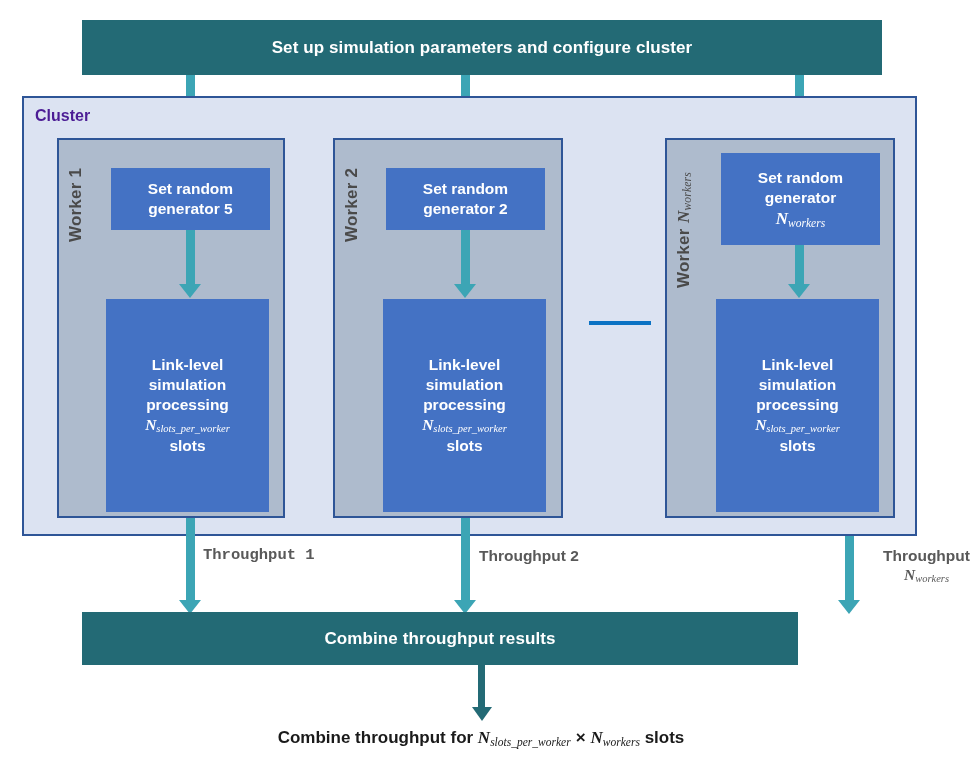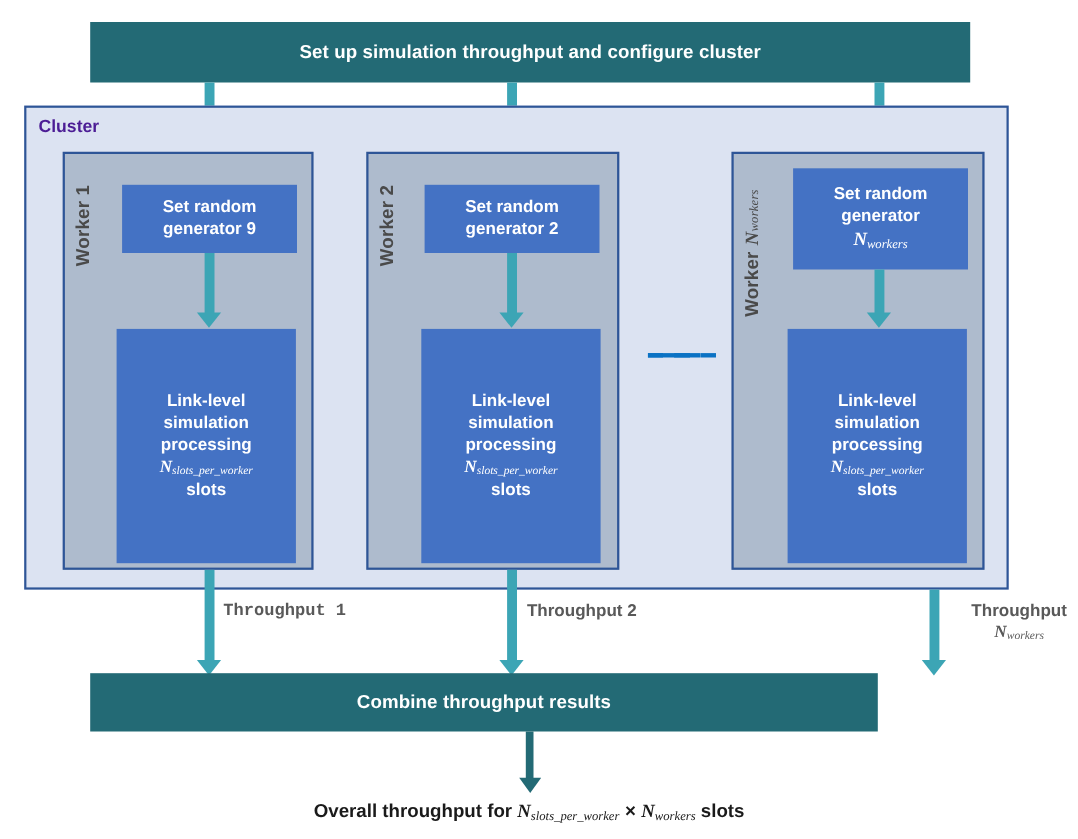--- a/index.html
+++ b/index.html
@@ -135,41 +135,41 @@
     text-align: center;
     white-space: nowrap;
   }
 </style>
 </head>
 <body>
 
 <div id="stage">
 
   <div class="abs teal-bar" style="left:82px; top:20px; width:800px; height:55px;">
-    <span>Set up simulation throughput and configure cluster</span>
+    <span>Set up simulation parameters and configure cluster</span>
   </div>
 
   <div class="abs arrow-stem" style="left:186px; top:75px; width:9px; height:86px;"></div>
   <div class="abs arrow-head" style="left:179px; top:158px;"></div>
 
   <div class="abs arrow-stem" style="left:461px; top:75px; width:9px; height:86px;"></div>
   <div class="abs arrow-head" style="left:454px; top:158px;"></div>
 
   <div class="abs arrow-stem" style="left:795px; top:75px; width:9px; height:86px;"></div>
   <div class="abs arrow-head" style="left:788px; top:158px;"></div>
 
   <div class="abs cluster-box" style="left:22px; top:96px; width:895px; height:440px;"></div>
   <div class="abs cluster-label" style="left:35px; top:107px;">Cluster</div>
 
   <div class="abs worker-box" style="left:57px; top:138px; width:228px; height:380px;"></div>
   <div class="abs worker-label" style="left:63px; top:155px; width:26px; height:100px;">Worker 1</div>
 
   <div class="abs blue-box" style="left:111px; top:168px; width:159px; height:62px;">
     <span>Set random</span>
-    <span>generator 9</span>
+    <span>generator 5</span>
   </div>
 
   <div class="abs arrow-stem" style="left:186px; top:230px; width:9px; height:57px;"></div>
   <div class="abs arrow-head" style="left:179px; top:284px;"></div>
 
   <div class="abs blue-box" style="left:106px; top:299px; width:163px; height:213px;">
     <span>Link-level</span>
     <span>simulation</span>
     <span>processing</span>
     <span class="mvar mvar-sm"><span>N</span><span class="sub">slots_per_worker</span></span>
@@ -244,16 +244,16 @@
   </div>
 
   <div class="abs teal-bar" style="left:82px; top:612px; width:716px; height:53px;">
     <span>Combine throughput results</span>
   </div>
 
   <div class="abs arrow-stem-dark" style="left:478px; top:665px; width:7px; height:45px;"></div>
   <div class="abs arrow-head-dark" style="left:472px; top:707px;"></div>
 
   <div class="abs caption" style="left:0px; top:728px; width:962px;">
-    <span>Overall throughput for </span><span class="mvar"><span>N</span><span class="sub">slots_per_worker</span></span><span style="padding:0 5px;"><span>×</span></span><span class="mvar"><span>N</span><span class="sub">workers</span></span><span> slots</span>
+    <span>Combine throughput for </span><span class="mvar"><span>N</span><span class="sub">slots_per_worker</span></span><span style="padding:0 5px;"><span>×</span></span><span class="mvar"><span>N</span><span class="sub">workers</span></span><span> slots</span>
   </div>
 
 </div>
 
 </body></html>

